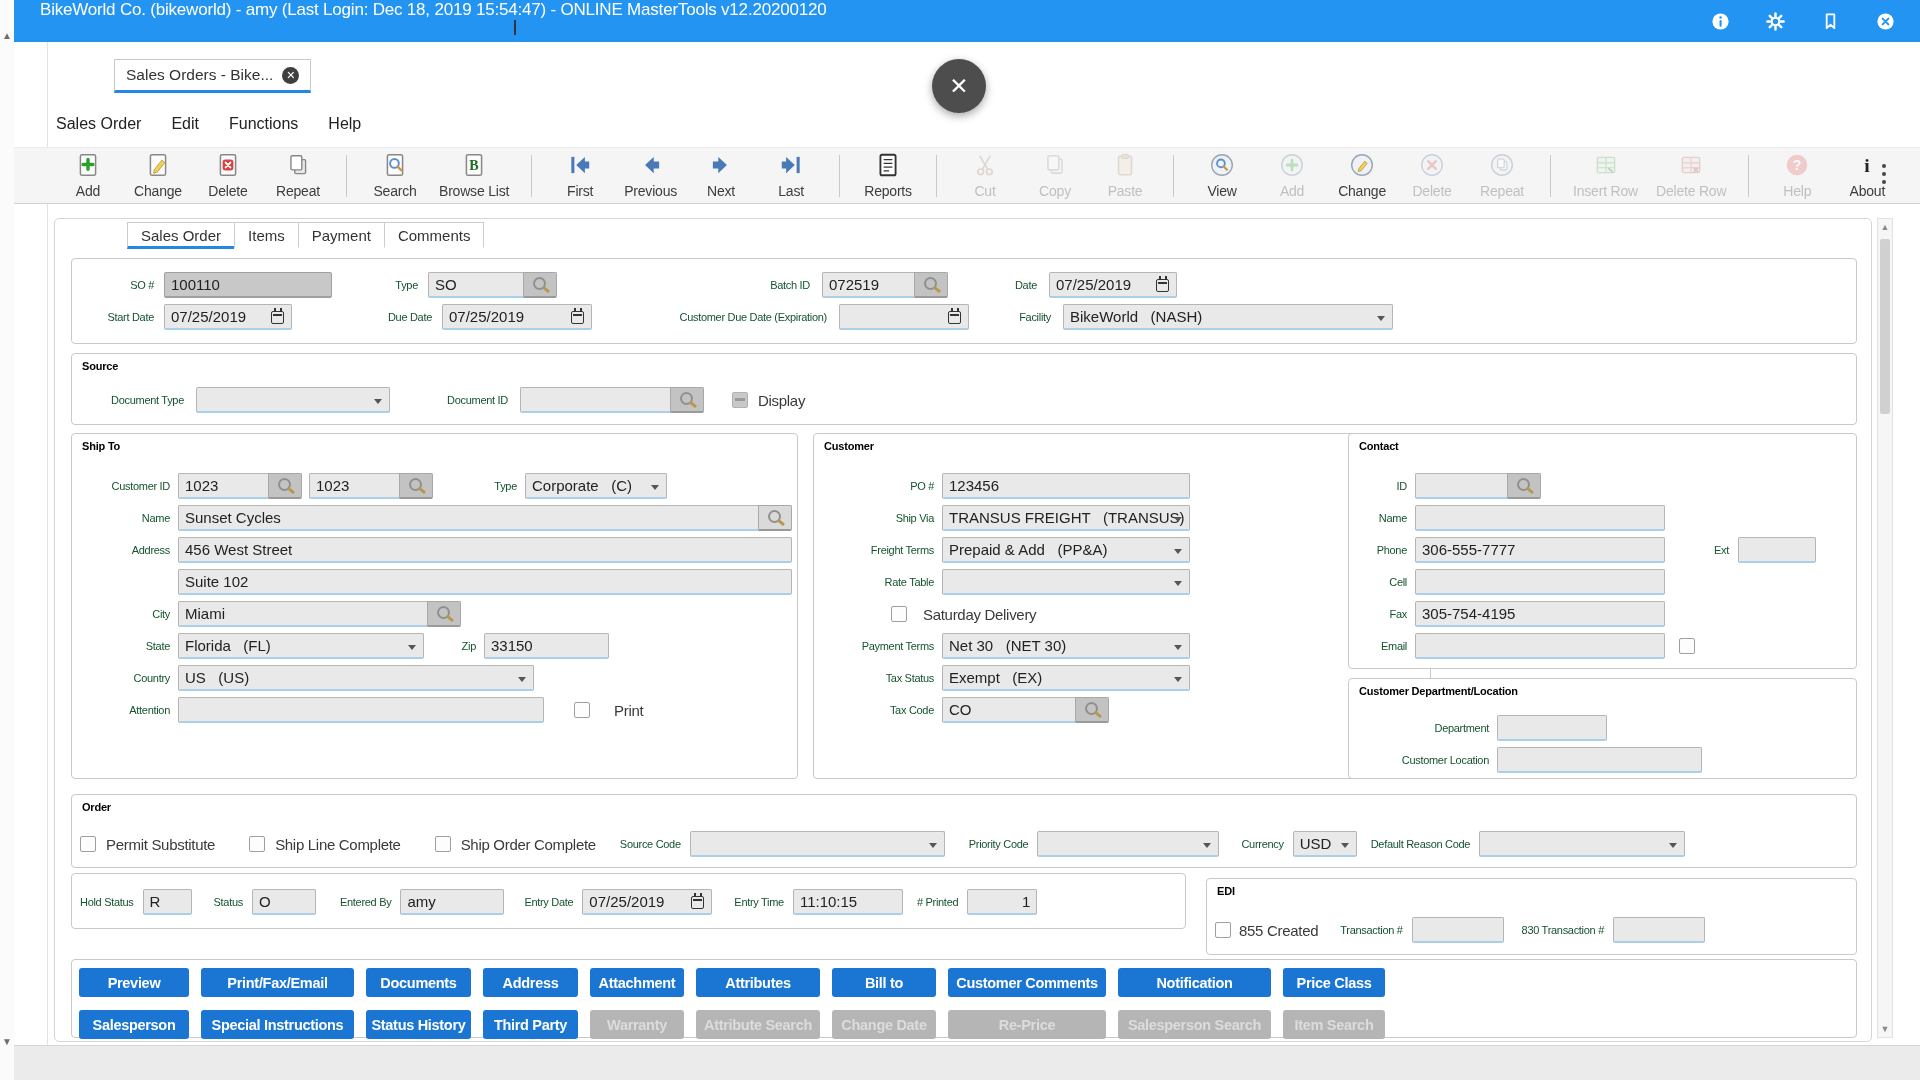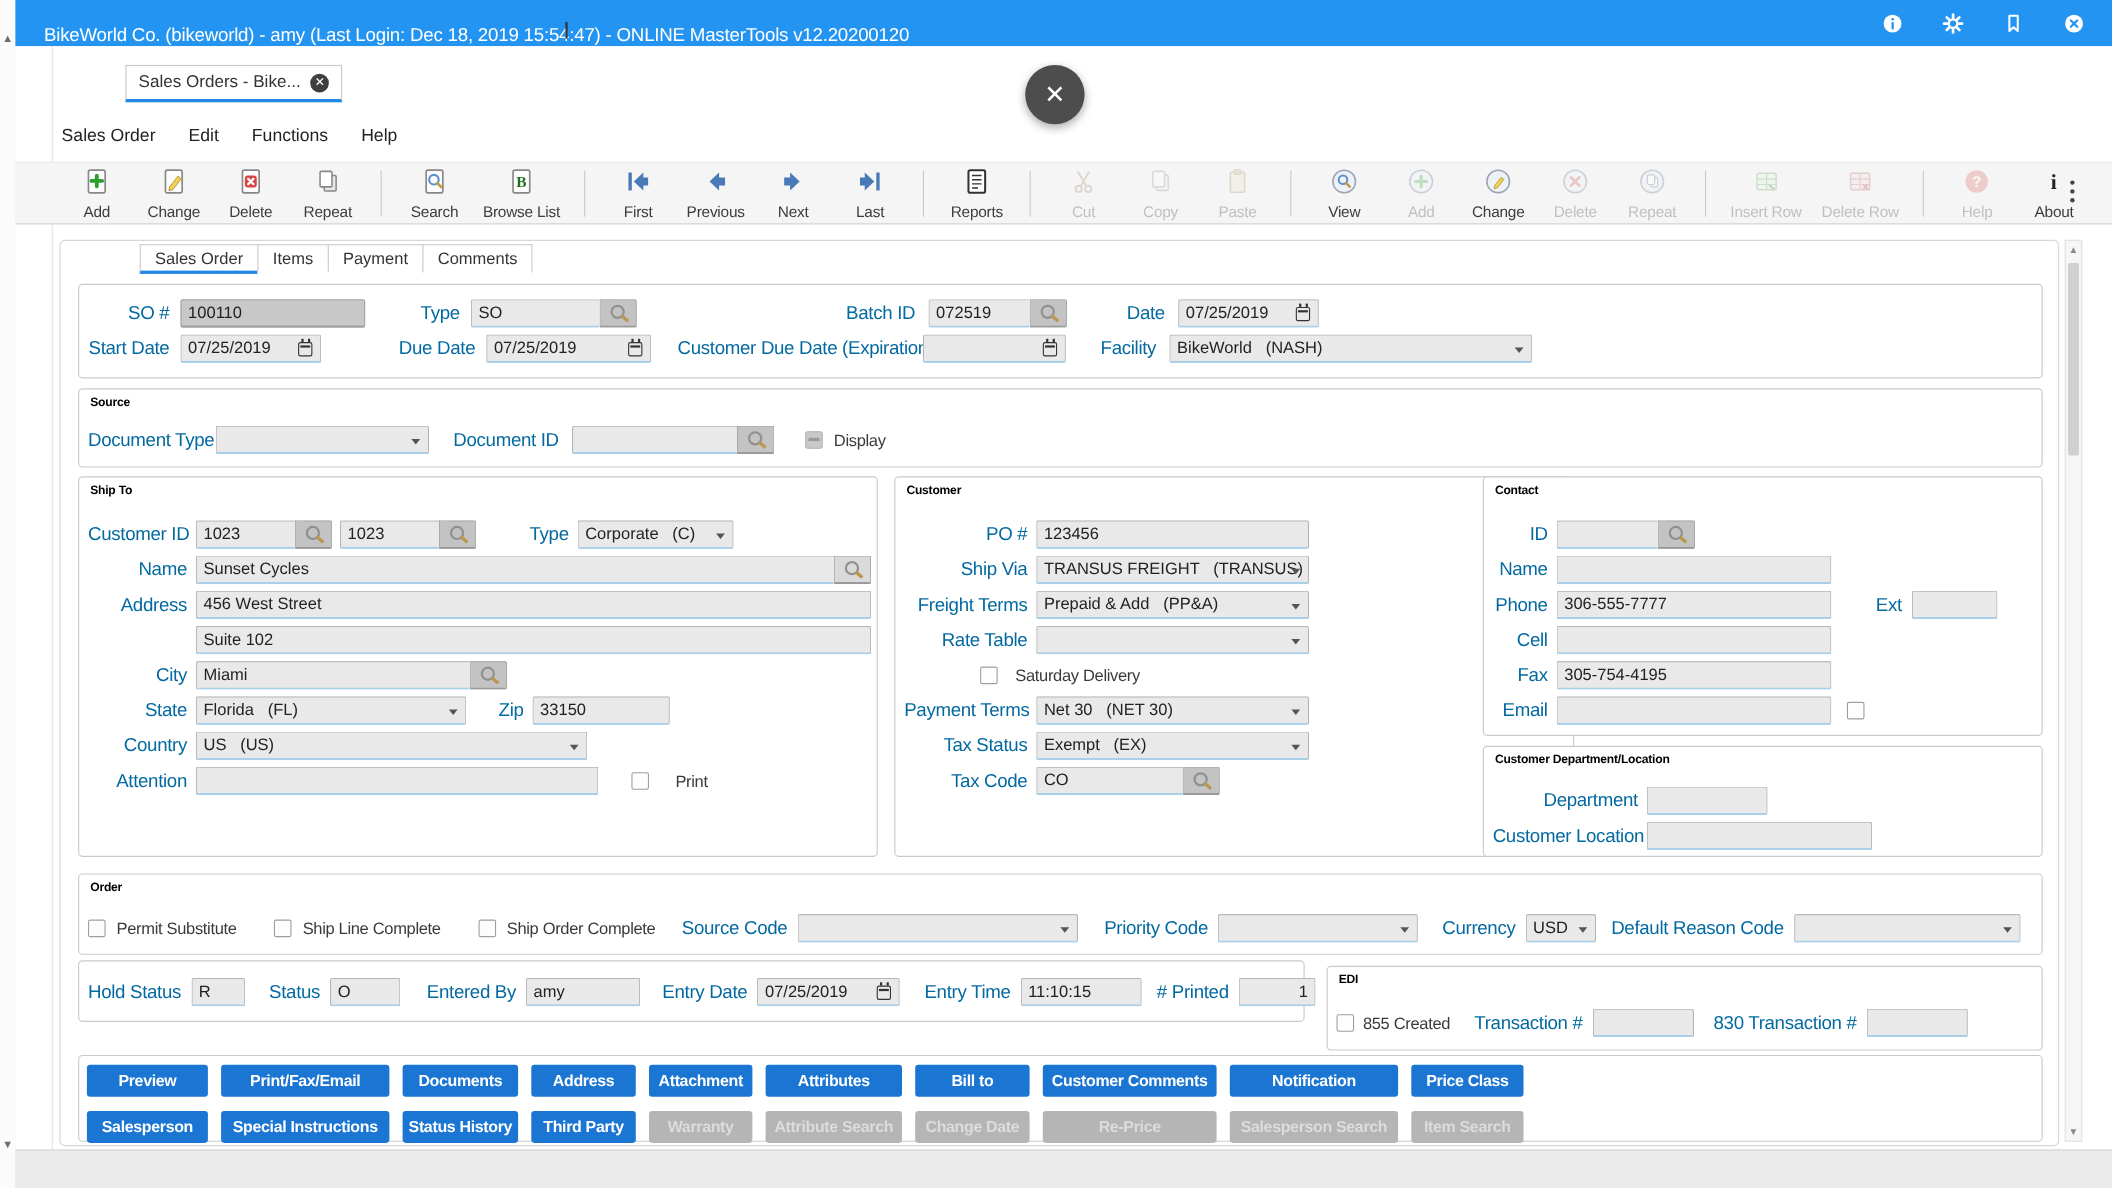--- a/index.html
+++ b/index.html
@@ -3,21 +3,21 @@
 <meta charset="utf-8">
 <style>
   html,body{margin:0;padding:0;}
   body{
     width:1920px;height:1080px;position:relative;overflow:hidden;
     background:#ececec;font-family:"Liberation Sans",sans-serif;
     -webkit-font-smoothing:antialiased;
   }
   
   .titlebar{position:absolute;left:14px;top:0;right:0;height:42px;background:#2494f2;
-    display:flex;align-items:flex-end;color:#fff;}
+    display:flex;align-items:flex-start;color:#fff;}
   .title-text{margin-left:26px;font-size:17px;letter-spacing:-0.2px;}
   .tb-icons{position:absolute;right:24px;top:0;height:42px;display:flex;align-items:center;gap:34px;}
   .tb-icons span{display:inline-flex;cursor:pointer;}
   
   .scroll-left{position:absolute;left:0;top:0;width:14px;bottom:0;background:#fbfbfb;}
   .scroll-left .arr{position:absolute;left:0;width:14px;text-align:center;font-size:10px;color:#6d6d6d;}
   
   .window-bg{position:absolute;left:14px;top:42px;right:0;bottom:34px;background:#fff;}
   .win-left-line{position:absolute;left:47px;top:42px;bottom:34px;width:1px;background:#e3e3e3;}
   .bottom-strip{position:absolute;left:14px;right:0;bottom:0;height:34px;background:#ebebeb;border-top:1px solid #d5d5d5;}
@@ -46,21 +46,21 @@
   
   .panel{position:absolute;left:54px;top:218px;width:1816px;height:822px;background:#fff;
     border:1px solid #d6d6d6;border-radius:5px;}
   .ctabs{position:absolute;left:73px;top:3px;display:flex;}
   .ctab{border:1px solid #ccc;margin-left:-1px;background:#fff;padding:4px 13px 2px;font-size:15px;
     color:#333;border-bottom:3px solid transparent;cursor:pointer;white-space:nowrap;}
   .ctab.active{border-bottom-color:#2287e5;}
   .box{position:absolute;border:1px solid #c9c9c9;border-radius:4px;background:#fff;box-sizing:border-box;}
   .bt{position:absolute;left:10px;top:6px;font-weight:bold;font-size:11px;color:#000;letter-spacing:-0.2px;}
   .frow{position:absolute;left:8px;right:4px;height:26px;display:flex;align-items:center;}
-  .lbl{font-size:17px;color:#0369a1;text-align:right;white-space:nowrap;flex:none;letter-spacing:-0.3px;}
+  .lbl{font-size:11px;color:#14532d;text-align:right;white-space:nowrap;flex:none;letter-spacing:-0.3px;}
   .lbl-left{font-size:15px;color:#3a3a3a;white-space:nowrap;flex:none;letter-spacing:-0.3px;}
   
   .fld{height:26px;background:#e9e9e9;border:1px solid #b5b5b5;border-bottom:2px solid #a9cfe9;
     border-radius:2px;box-sizing:border-box;display:flex;align-items:center;padding:0 6px;
     font-size:15px;color:#222;overflow:hidden;flex:none;position:relative;}
   .fld>span{white-space:pre;}
   .fld.ro{background:#c8c8c8;border-color:#a0a0a0;}
   .fld.num{justify-content:flex-end;}
   .sel{padding-right:20px;}
   .sel::after{content:'';position:absolute;right:7px;top:11px;width:0;height:0;
@@ -346,21 +346,21 @@
     </div>
 
   <div class="box" style="left:16px;top:39px;width:1786px;height:86px">
     <div class="frow" style="top:13px">
       <span class="lbl" style="width:74px">SO #</span>
       <div class="fld ro" style="width:168px;margin-left:10px">
           <span>100110</span>
         </div>
       <span class="lbl" style="width:60px;margin-left:26px">Type</span>
       <div class="lookup" style="margin-left:10px">
-        <div class="fld" style="width:117px">
+        <div class="fld" style="width:95px">
             <span>SO</span>
           </div>
         <div class="magbtn"></div>
       </div>
       <span class="lbl" style="width:112px;margin-left:141px">Batch ID</span>
       <div class="lookup" style="margin-left:12px">
         <div class="fld" style="width:92px">
             <span>072519</span>
           </div>
         <div class="magbtn"></div>

